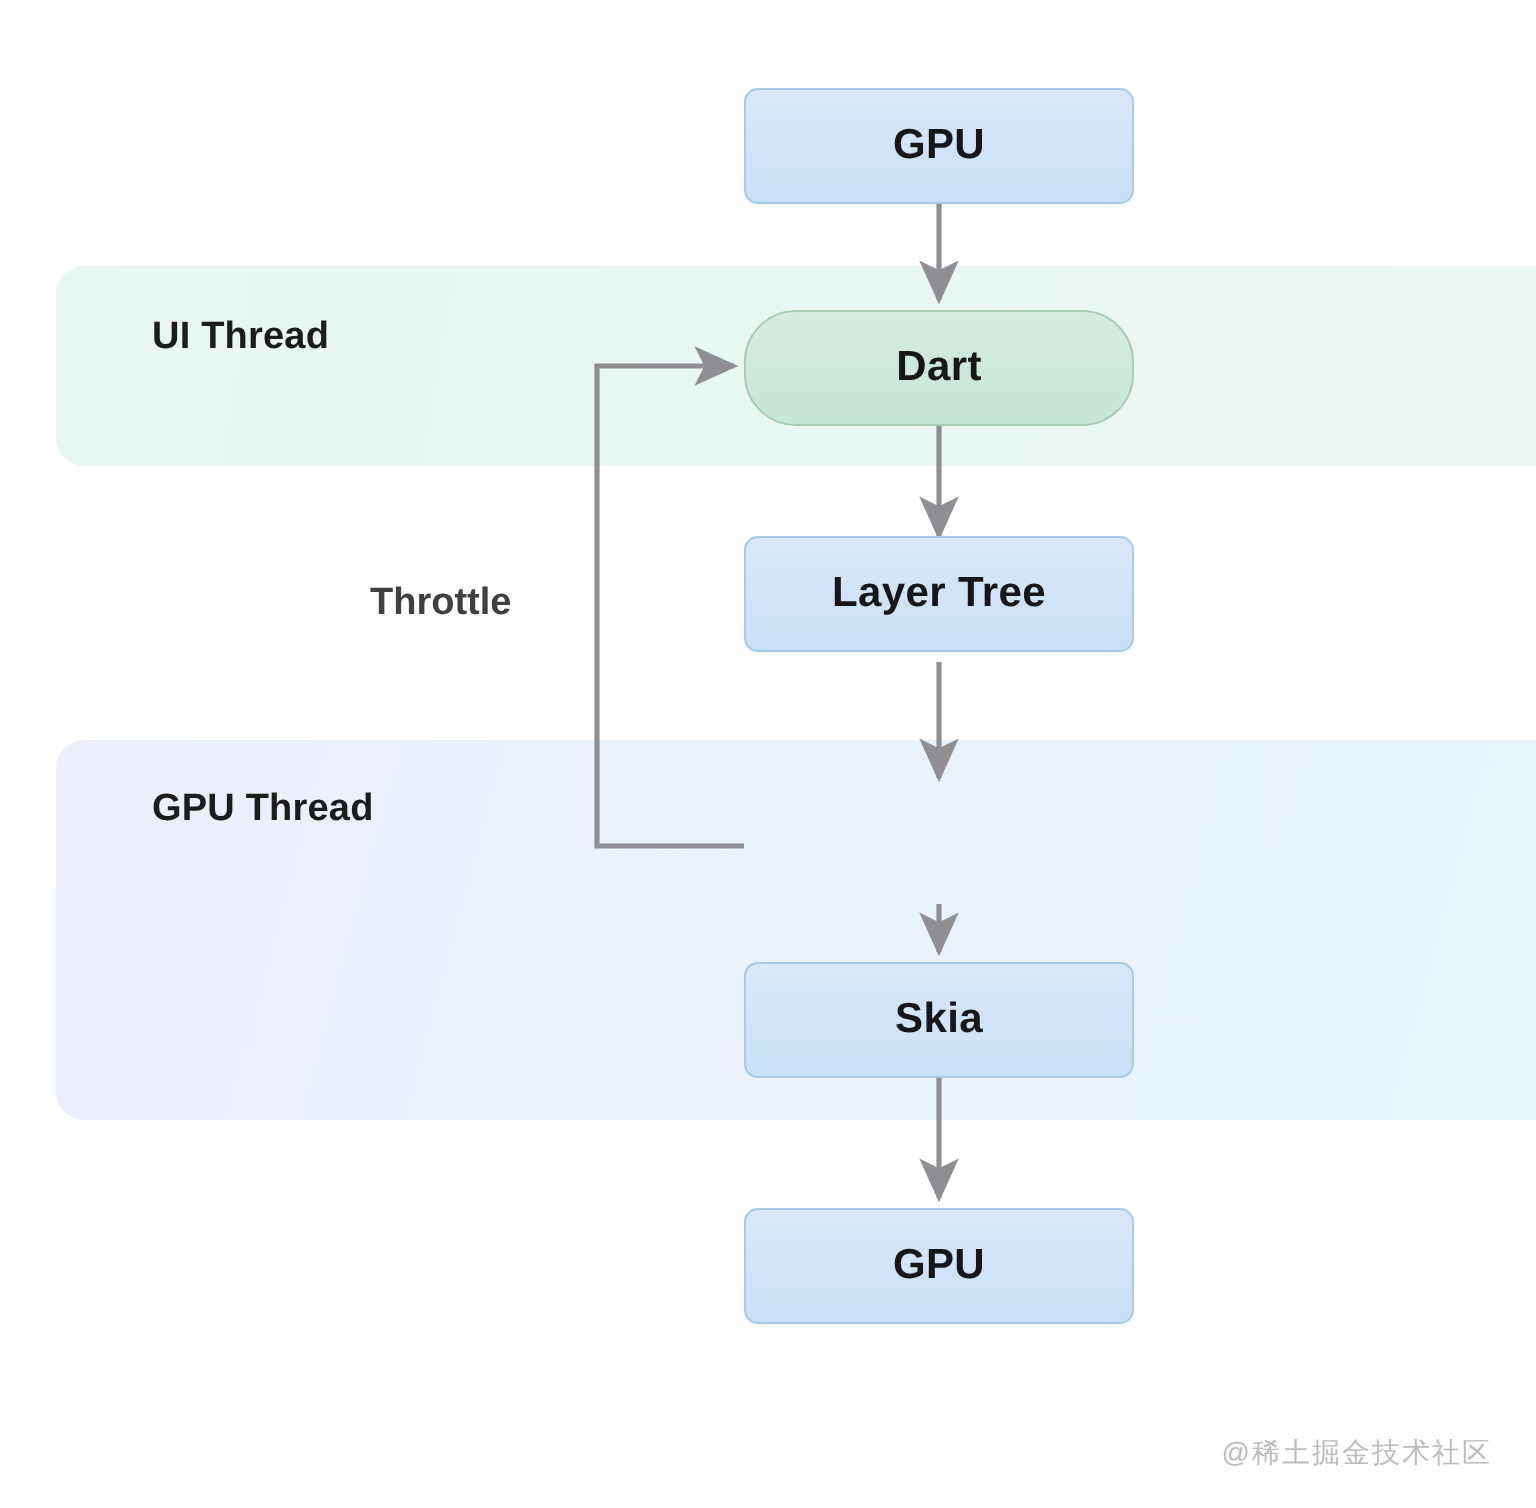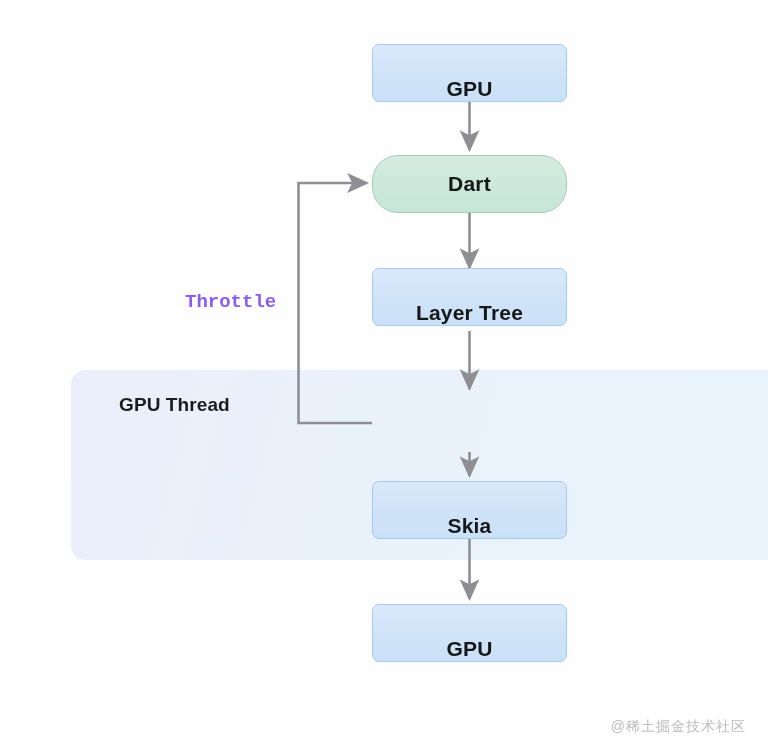--- a/index.html
+++ b/index.html
@@ -28,21 +28,20 @@
   }
   .band-ui {
     top: 133px;
     height: 100px;
     background: linear-gradient(100deg, #eaf6f0 0%, #e9f6f1 40%, #edf7f3 100%);
   }
   .band-gpu {
     top: 370px;
     height: 190px;
     background: linear-gradient(105deg, #eceefb 0%, #e9f2fb 45%, #eaf4fd 100%);
-    margin-left: 43px;
   }
   .band-label {
     position: absolute;
     left: 48px;
     font-size: 19px;
     font-weight: 700;
     color: #1c1c1c;
     letter-spacing: 0.1px;
     white-space: nowrap;
   }
@@ -61,62 +60,63 @@
     align-items: center;
     justify-content: center;
     font-size: 21px;
     font-weight: 700;
     color: #17171a;
     letter-spacing: 0.2px;
   }
   .node-blue {
     background: linear-gradient(180deg, #d9e9fb 0%, #cfe3f8 55%, #c9e1f7 100%);
     border: 1px solid #a8c9e8;
-    align-items: flex-end;
   }
   .node-green {
     background: linear-gradient(180deg, #d4ecdf 0%, #cbe8da 60%, #c6e6d7 100%);
     border: 1px solid #a6ccb6;
   }
 
   
   .edges {
     position: absolute;
     left: 0;
     top: 0;
     width: 768px;
     height: 754px;
     pointer-events: none;
   }
   .edge-label {
     position: absolute;
     font-size: 19px;
     font-weight: 700;
-    color: #8b5cf6;
+    color: #404040;
     white-space: nowrap;
-    font-family: Liberation Mono, monospace;
   }
 
   
   .watermark {
     position: absolute;
     right: 22px;
     bottom: 18px;
     font-size: 14px;
     color: #bcbcbc;
     letter-spacing: 1px;
     white-space: nowrap;
     margin-top: 45px;
   }
 </style>
 </head>
 <body>
 
 <div id="canvas">
 
+  <div class="band band-ui">
+    <span class="band-label">UI Thread</span>
+  </div>
 
   <div class="band band-gpu">
     <span class="band-label">GPU Thread</span>
   </div>
 
   <svg class="edges" viewBox="0 0 768 754" width="768" height="754">
     <defs>
       <marker id="arrowhead" markerWidth="9" markerHeight="9" refX="7.6" refY="4.5" orient="auto" markerUnits="strokeWidth">
         <path d="M0,0.7 L8.4,4.5 L0,8.3 L1.9,4.5 Z" fill="#8f8f93"></path>
       </marker>

